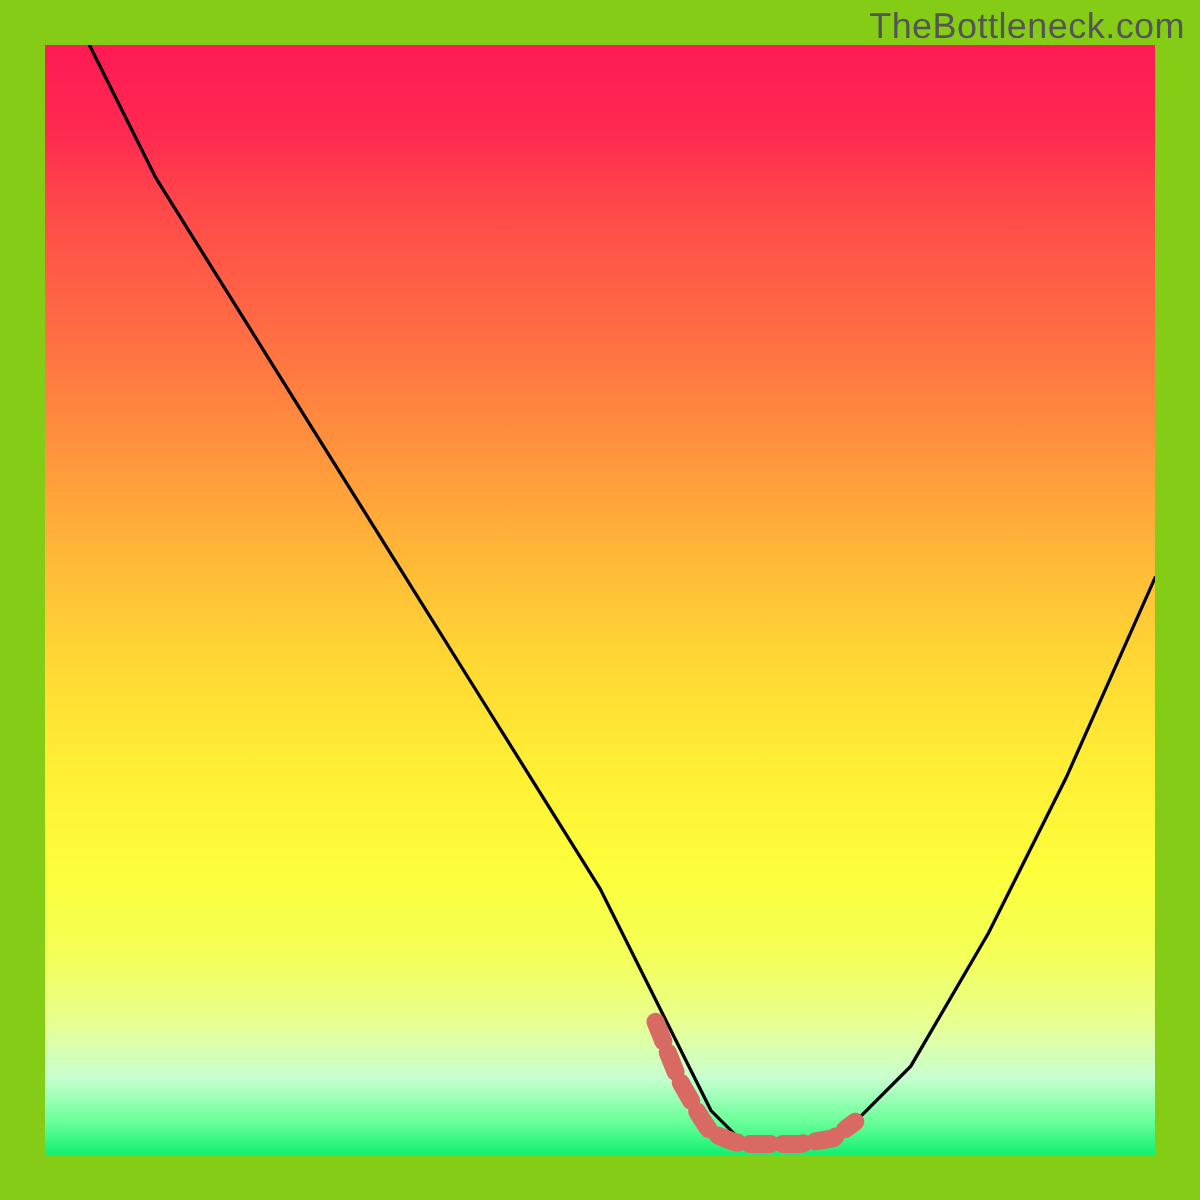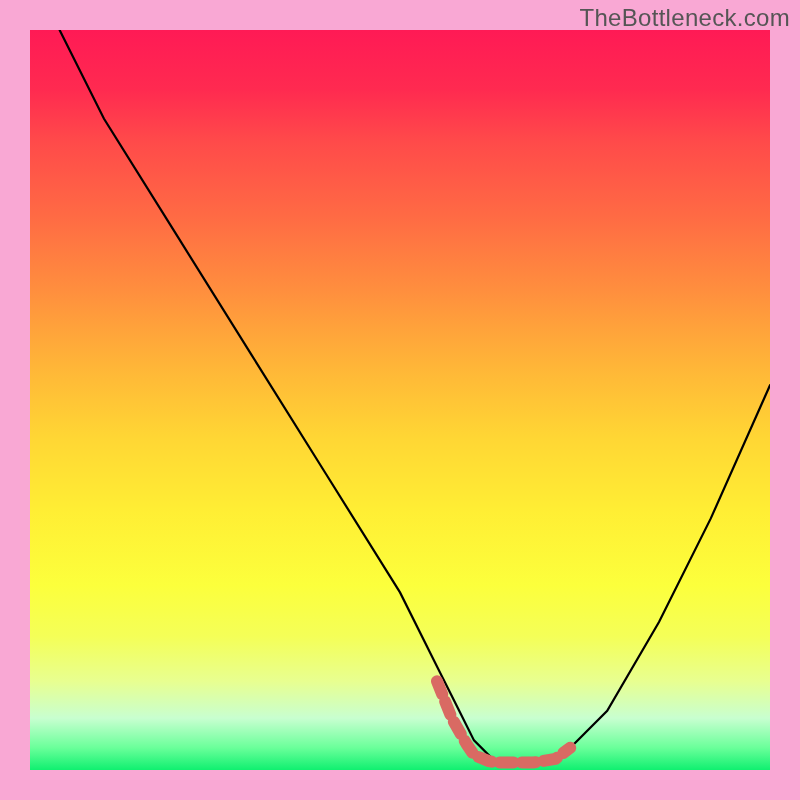--- a/index.html
+++ b/index.html
@@ -9,21 +9,21 @@
     background: #000;
     position: relative;
     font-family: Arial, sans-serif;
   }
   .frame {
     position: absolute;
     top: 0;
     left: 0;
     width: 800px;
     height: 800px;
-    background: #f9a8d4;
+    background: #84cc16;
   }
   .plot-area {
     position: absolute;
     top: 30px;
     left: 30px;
     width: 740px;
     height: 740px;
     overflow: hidden;
   }
   .gradient {

